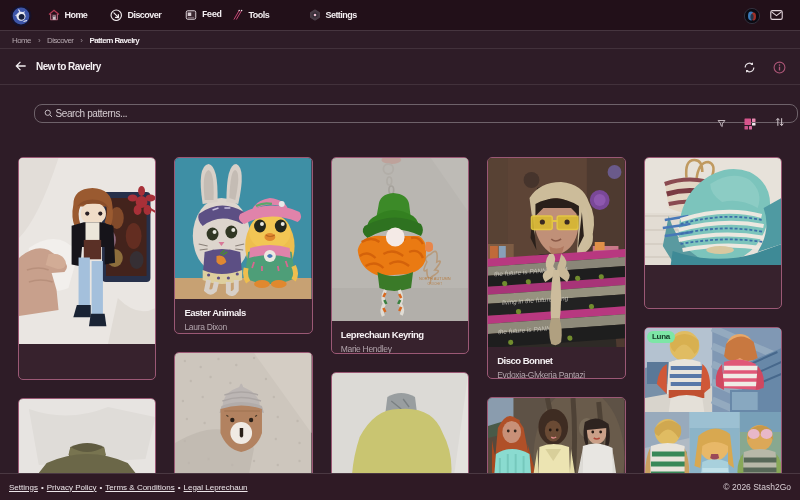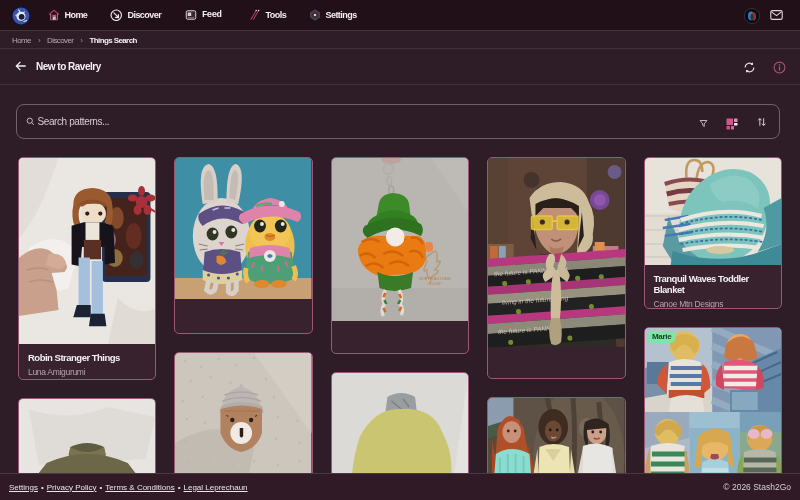--- a/index.html
+++ b/index.html
@@ -8,21 +8,21 @@
   .nav { position:absolute; left:0; top:0; width:800px; height:31px; background:#221019;
     border-bottom:1px solid #46353f; display:flex; align-items:center; }
   .navitem { display:flex; align-items:center; gap:5px; color:#f3eef1; font-size:9px; letter-spacing:-0.55px; font-weight:bold; }
   .crumbs { position:absolute; left:0; top:32px; width:800px; height:17px; background:#2e1c27;
     border-bottom:1px solid #42313b; display:flex; align-items:center; font-size:8px; letter-spacing:-0.6px; color:#b4a7ae; }
   .crumbs b { color:#f3eef1; }
   .crumbs .sep { margin:0 7px; color:#9a8d94; font-size:8px; }
   .phead { position:absolute; left:0; top:50px; width:800px; height:35px; border-bottom:1px solid #42313b;text-align:right; }
   .phead .back { position:absolute; left:14px; top:9px; width:18px; height:18px; color:#f3eef1; font-size:14px; line-height:18px; text-align:center;}
   .phead h1 { position:absolute; left:36px; top:10.5px; font-size:10px; letter-spacing:-0.5px; color:#f6f1f4; font-weight:bold; }
-  .search { position:absolute; left:16px; top:104px; width:764px; height:35px; border:1px solid #6e626a;
+  .search { position:absolute; left:34px; top:104px; width:764px; height:19px; border:1px solid #6e626a;
     border-radius:8px; display:flex; align-items:center; padding:0 9px; color:#d5ccd1; font-size:10px; letter-spacing:-0.4px; }
   .content { position:absolute; left:0; top:157px; width:800px; height:317px; overflow:hidden; }
   .grid { position:absolute; left:18px; top:0; width:764px; display:flex; gap:18px; }
   .col { width:138.4px; display:flex; flex-direction:column; gap:18px; }
   .card { border:1px solid #9b5875; border-radius:5px; overflow:hidden; background:#37222d; flex-shrink:0; }
   .card .img { width:100%; display:block; }
   .cap { padding:9px 9px 3px 9px; }
   .cap .t { font-size:9.5px; letter-spacing:-0.5px; line-height:10.5px; font-weight:bold; color:#f5f0f3; }
   .cap .a { font-size:8.5px; letter-spacing:-0.3px; line-height:10px; color:#b3a5ad; margin-top:3.5px; }
   .footer { position:absolute; left:0; bottom:0; width:800px; height:27px; background:#2f1a25;
@@ -62,21 +62,21 @@
     <span>Discover</span>
   </div>
   <div class="navitem" style="position:absolute;left:185px;font-family:Liberation Mono, monospace;">
     <svg width="12" height="12" viewBox="0 0 24 24">
         <rect x="2.5" y="3.5" width="19" height="17" rx="3" fill="#3a2730" stroke="#d9ced4" stroke-width="2"></rect>
         <rect x="5.5" y="7" width="7" height="7" fill="#d9ced4"></rect>
         <path d="M6 17.5 H18" stroke="#9a8a92" stroke-width="1.6"></path>
       </svg>
     <span>Feed</span>
   </div>
-  <div class="navitem" style="position:absolute;left:249px;">
+  <div class="navitem" style="position:absolute;left:232px;">
     <svg width="11.5" height="11.5" viewBox="0 0 24 24">
         <path d="M4 22 L15 3" stroke="#cc4878" stroke-width="2"></path>
         <path d="M9 22 L20 3" stroke="#cc4878" stroke-width="2"></path>
         <circle cx="15" cy="3" r="1.6" fill="#e8dce2"></circle>
         <circle cx="20" cy="3" r="1.6" fill="#e8dce2"></circle>
       </svg>
     <span>Tools</span>
   </div>
   <div class="navitem" style="position:absolute;left:308.5px;">
     <svg width="12" height="12" viewBox="0 0 24 24">
@@ -100,21 +100,21 @@
         <path d="M1.6 2 L7 6.2 L12.4 2" fill="none" stroke="#e3d5dc" stroke-width="1.2"></path>
       </svg>
   </div>
 </div>
 
 <div class="crumbs">
   <span style="margin-left:12px;">Home</span>
     <span class="sep">›</span>
   <span>Discover</span>
     <span class="sep">›</span>
-  <b>Things Search</b>
+  <b>Pattern Ravelry</b>
 </div>
 
 <div class="phead">
   <div class="back">
       <svg width="14" height="14" viewBox="0 0 24 24">
         <path d="M20 12 H5 M11 5 L4 12 L11 19" fill="none" stroke="#f3eef1" stroke-width="2.2"></path>
       </svg>
     </div>
   <h1>New to Ravelry</h1>
   <div style="position:absolute;left:743px;top:11px;">
@@ -198,24 +198,20 @@
         <rect x="58" y="84" width="20" height="22" fill="#5a3026"></rect>
         <rect x="52" y="104" width="13" height="60" fill="#a4c0dc"></rect>
         <rect x="67" y="108" width="13" height="64" fill="#a4c0dc"></rect>
         <path d="M50 158 L66 158 L66 172 L46 172 Z" fill="#1a2334"></path>
         <path d="M66 168 L82 168 L84 182 L64 182 Z" fill="#1a2334"></path>
         </g>
         <path d="M0 100 Q16 86 30 92 L44 102 Q52 108 46 114 L33 115 L38 132 L40 152 L0 158 Z" fill="#c8a08c"></path>
         <path d="M30 96 Q43 94 47 103 Q49 111 39 111 L27 107 Z" fill="#d2ac96"></path>
         <path d="M8 112 Q20 108 30 112 M10 124 Q22 120 34 124" stroke="#b8907c" stroke-width="1.6" fill="none"></path>
       </svg>
-      <div class="cap">
-            <div class="t">Robin Stranger Things</div>
-            <div class="a">Luna Amigurumi</div>
-          </div>
     </div>
     <div class="card" style="height:200px;">
       <svg class="img" height="198" viewBox="0 0 138 198" preserveAspectRatio="none">
         <rect width="138" height="198" fill="#e7e4e1"></rect>
         <path d="M10 10 Q50 24 90 8 L138 18 L128 60 L20 66 Z" fill="#dfdcd8"></path>
         <path d="M0 80 Q30 70 44 88 L30 130 L0 124 Z" fill="#ddd9d5"></path>
         <path d="M52 48 Q69 40 86 48 L88 60 Q69 68 50 60 Z" fill="#5f5b40"></path>
         <path d="M50 56 Q69 66 88 56 L86 48 Q69 58 52 48 Z" fill="#787450"></path>
         <path d="M28 64 Q69 46 110 64 L132 92 L126 112 L112 102 L116 166 Q70 184 22 168 L26 102 L12 114 L4 94 Z" fill="#6b6748"></path>
         <path d="M30 98 Q70 114 108 98 L110 110 Q70 126 28 110 Z" fill="#615d42" opacity="0.6"></path>
@@ -264,20 +260,24 @@
         <path d="M92 77 Q96 80 101 77" stroke="#b86820" stroke-width="1.2" fill="none"></path>
         <path d="M74 94 Q96 86 118 94 L122 120 Q96 132 70 120 Z" fill="#4e9e78"></path>
         <path d="M76 90 Q96 84 116 90 L117 100 Q96 94 75 100 Z" fill="#e083aa"></path>
         <circle cx="96" cy="98" r="6" fill="#ece8e0"></circle>
             <path d="M93 98 Q96 94 99 98 Q96 102 93 98" fill="#4878b8"></path>
         <path d="M80 104 L78 110 M88 108 L88 113 M104 108 L105 113 M112 103 L114 109" stroke="#d86890" stroke-width="1.8"></path>
         <path d="M72 110 Q70 118 74 124 M120 108 Q124 116 120 122" stroke="#eebe4e" stroke-width="5" fill="none"></path>
         <ellipse cx="88" cy="126" rx="8" ry="4" fill="#e0882e"></ellipse>
             <ellipse cx="105" cy="126" rx="8" ry="4" fill="#e0882e"></ellipse>
       </svg>
+      <div class="cap">
+            <div class="t">Easter Animals</div>
+            <div class="a">Laura Dixon</div>
+          </div>
     </div>
     <div class="card" style="height:200px;">
       <svg class="img" height="198" viewBox="0 0 138 198" preserveAspectRatio="none">
         <rect width="138" height="198" fill="#cdc6bd"></rect>
         <path d="M0 90 Q50 60 80 95 L60 198 L0 198 Z" fill="#c2bbb2"></path>
         <g fill="#bdb6ad" opacity="0.8">
               <circle cx="10" cy="8" r="1.2"></circle>
               <circle cx="26" cy="14" r="1.2"></circle>
               <circle cx="44" cy="6" r="1.2"></circle>
               <circle cx="62" cy="12" r="1.2"></circle>
@@ -348,20 +348,24 @@
         <path d="M54 132 Q50 140 53 146 Q49 152 52 158 M68 132 Q72 140 69 146 Q73 152 70 157" stroke="#e0dcd4" stroke-width="3.4" fill="none"></path>
         <path d="M54 135 L52 139 M68 136 L70 140 M52 150 L54 154 M70 149 L68 153" stroke="#d86820" stroke-width="2.6"></path>
         <path d="M53 142 L55 146 M69 142 L67 146" stroke="#3a8040" stroke-width="2.6"></path>
         <g opacity="0.4" fill="none" stroke="#b5702a">
               <path d="M100 96 Q108 88 106 104 Q114 100 104 112 Q112 112 102 118 Q96 124 96 112 Q90 116 96 104 Q92 100 100 96 Z" stroke-width="1.6"></path>
               <path d="M101 118 L99 126" stroke-width="1.4"></path>
             </g>
         <text x="104" y="122" font-size="4" fill="#b5702a" opacity="0.8" text-anchor="middle" font-family="Liberation Sans">NORTH AUTUMN</text>
         <text x="104" y="127" font-size="3" fill="#b5702a" opacity="0.7" text-anchor="middle" font-family="Liberation Sans">CROCHET</text>
       </svg>
+      <div class="cap">
+            <div class="t">Leprechaun Keyring</div>
+            <div class="a">Marie Hendley</div>
+          </div>
     </div>
     <div class="card" style="height:200px;">
       <svg class="img" height="198" viewBox="0 0 138 198" preserveAspectRatio="none">
         <rect width="138" height="198" fill="#dcdad6"></rect>
         <path d="M0 130 L80 198 L0 198 Z" fill="#b8b4ae"></path>
         <path d="M138 0 L138 198 L110 198 Z" fill="#e4e2de"></path>
         <path d="M56 24 Q70 16 84 24 L86 40 Q70 48 54 40 Z" fill="#999ea0"></path>
         <path d="M60 28 L70 36 M72 26 L78 34" stroke="#7a8082" stroke-width="1.4"></path>
         <path d="M28 64 Q44 34 70 36 Q102 34 112 60 Q126 86 118 118 Q124 152 106 178 Q80 198 50 192 Q22 180 24 146 Q14 106 28 64 Z" fill="#c9c571"></path>
         <path d="M30 110 Q60 96 100 108 Q116 118 108 140 Q70 128 36 142 Q24 128 30 110 Z" fill="#bcb860" opacity="0.7"></path>
@@ -427,20 +431,24 @@
                 <text x="8" y="114" font-size="6.5" font-style="italic" font-family="Liberation Sans">the future is PANNED knit</text>
                 <text x="14" y="143" font-size="6.5" font-style="italic" font-family="Liberation Sans">living in the future gang</text>
                 <text x="8" y="172" font-size="6.5" font-style="italic" font-family="Liberation Sans">the future is PANNED</text>
               </g>
         </g>
         <path d="M62 96 Q56 104 60 112 Q52 116 58 124 L64 120 Q70 116 66 108 Q70 100 66 96 Z" fill="#d0c0a0"></path>
         <path d="M74 96 Q82 102 78 110 Q86 116 80 124 L72 118 Q68 112 72 104 Z" fill="#c8b898"></path>
         <path d="M66 112 Q62 140 64 166 L72 166 Q76 140 72 112 Z" fill="#ccbc9c"></path>
         <path d="M64 160 Q60 174 64 186 Q70 189 74 184 Q76 170 72 160 Z" fill="#b0a080"></path>
       </svg>
+      <div class="cap">
+            <div class="t">Disco Bonnet</div>
+            <div class="a">Evdoxia-Glykeria Pantazi</div>
+          </div>
     </div>
     <div class="card" style="height:200px;">
       <svg class="img" height="198" viewBox="0 0 138 198" preserveAspectRatio="none">
         <rect width="138" height="198" fill="#57493c"></rect>
         <rect x="0" y="0" width="26" height="34" fill="#8a9cae"></rect>
         <path d="M0 28 L26 20 L26 34 L0 40 Z" fill="#4a5a48"></path>
         <path d="M26 0 H138 V198 H26 Z" fill="#5e5246"></path>
         <ellipse cx="92" cy="60" rx="46" ry="70" fill="#695b4b"></ellipse>
         <path d="M60 0 Q70 40 62 90 M86 0 Q90 50 84 100 M112 4 Q118 50 110 96" stroke="#4e4236" stroke-width="5" fill="none"></path>
         <ellipse cx="100" cy="30" rx="8" ry="10" fill="#776a58"></ellipse>
@@ -489,24 +497,20 @@
         <path d="M52 28 Q78 4 106 14 Q130 26 126 54 Q122 84 100 98 Q70 108 46 100 L34 78 Q34 46 52 28 Z" fill="#7cc4bc"></path>
         <path d="M66 26 Q88 12 106 22 Q120 34 114 50 Q96 40 78 44 Q66 36 66 26 Z" fill="#8cccc4"></path>
         <path d="M24 58 Q30 78 44 92 L60 104 L30 107 L18 88 Z" fill="#5a9aa0"></path>
         <path d="M20 62 L44 58 M18 70 L46 66 M20 78 L48 74" stroke="#4878b8" stroke-width="2.4"></path>
         <path d="M36 62 Q80 48 118 58 M34 72 Q80 60 120 68 M34 82 Q80 72 122 80 M38 92 Q80 84 118 90" stroke="#ece8e0" stroke-width="4" fill="none"></path>
         <path d="M36 66 Q80 54 118 62 M36 76 Q80 66 120 74 M36 86 Q80 78 120 84" stroke="#3c6ea8" stroke-width="1.8" fill="none" stroke-dasharray="3 2"></path>
         <path d="M28 93 Q70 107 110 96 L138 86 L138 107 L26 107 Z" fill="#3e8a96"></path>
         <path d="M120 50 Q128 72 114 94 L138 86 L138 40 Z" fill="#4f9aa2"></path>
         <ellipse cx="76" cy="92" rx="14" ry="4" fill="#d8c8a0"></ellipse>
       </svg>
-      <div class="cap">
-            <div class="t">Tranquil Waves Toddler<br>Blanket</div>
-            <div class="a">Canoe Mtn Designs</div>
-          </div>
     </div>
     <div class="card" style="height:200px;">
       <svg class="img" height="198" viewBox="0 0 138 198" preserveAspectRatio="none">
         <rect width="138" height="198" fill="#c8ccd2"></rect>
         <g>
         <rect x="0" y="0" width="68" height="84" fill="#b4c2d0"></rect>
         <path d="M0 40 L40 30 L44 84 L0 84 Z" fill="#7890a8"></path>
         <rect x="2" y="34" width="34" height="22" fill="#5a7898"></rect>
         <path d="M0 70 L68 58 L68 84 L0 84 Z" fill="#d8d4cc"></path>
         <circle cx="40" cy="18" r="15" fill="#e0bc62"></circle>
@@ -565,21 +569,21 @@
         <path d="M133 126 Q140 134 138 150 L133 156 Z" fill="#88a858"></path>
         <rect x="98" y="168" width="40" height="30" fill="#687868"></rect>
         </g>
         </svg>
           </div>
   </div>
 
 </div>
 </div>
 
-<div style="position:absolute;left:647px;top:330.5px;background:#7de6a6;color:#123c26;font-size:8px;font-weight:bold;letter-spacing:-0.3px;padding:1.5px 5px;border-radius:6px;z-index:5;">Marie</div>
+<div style="position:absolute;left:647px;top:330.5px;background:#7de6a6;color:#123c26;font-size:8px;font-weight:bold;letter-spacing:-0.3px;padding:1.5px 5px;border-radius:6px;z-index:5;">Luna</div>
 
 <div class="footer">
   <span style="margin-left:9px;"></span>
   <a>Settings</a>
     <span class="dot">•</span>
   <a>Privacy Policy</a>
     <span class="dot">•</span>
   <a>Terms &amp; Conditions</a>
     <span class="dot">•</span>
   <a>Legal Leprechaun</a>

